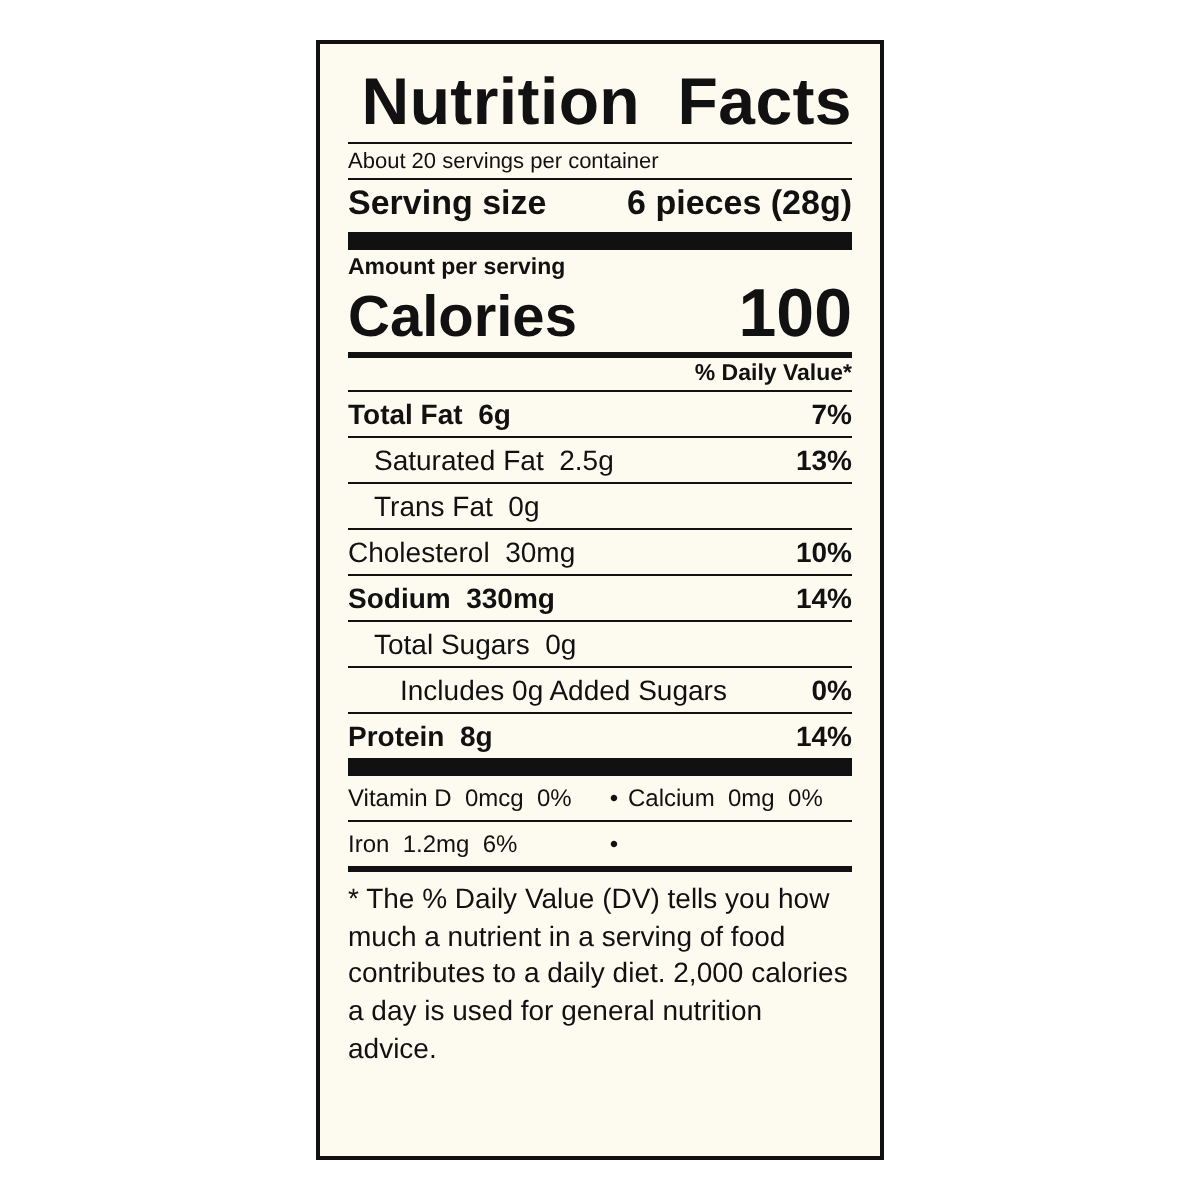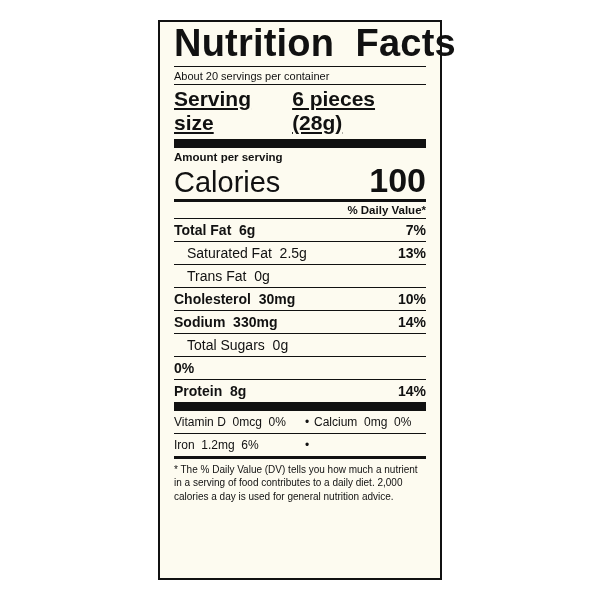--- a/index.html
+++ b/index.html
@@ -23,60 +23,59 @@
     top: 20px;
     width: 284px;
     height: 560px;
     background: #fdfbf0;
     border: 2px solid #111111;
     box-sizing: border-box;
     padding: 0 14px;
     color: #111111;
   }
   .title {
-    font-size: 38px;
+    font-size: 33px;
     font-weight: bold;
     letter-spacing: 0.2px;
     text-align: right;
-    margin-top: 2px;
+    margin-top: 12px;
     margin-bottom: 2px;
     line-height: 1.05;
     white-space: pre;
   }
   .rule-thin { border-top: 1px solid #111111; }
   .rule-med { border-top: 3px solid #111111; }
   .rule-thick { border-top: 9px solid #111111; }
 
   .servings {
     font-size: 11px;
     padding: 3px 0 2px 0;
   }
   .serving-size {
     display: flex;
-    justify-content: flex-start;
+    justify-content: space-between;
     align-items: baseline;
-    font-size: 21px;
+    font-size: 17px;
     font-weight: bold;
     padding: 2px 0 4px 0;
-    text-decoration: underline;
   }
   .amount-per {
     font-size: 11.5px;
     font-weight: bold;
     padding-top: 3px;
   }
   .calories-row {
     display: flex;
     justify-content: space-between;
     align-items: flex-end;
     padding-bottom: 2px;
   }
   .calories-label {
     font-size: 29px;
-    font-weight: normal;
+    font-weight: bold;
     line-height: 1;
   }
   .calories-value {
     font-size: 34px;
     font-weight: bold;
     line-height: 1;
     margin-left: 46px;
   }
   .dv-header {
     text-align: right;
@@ -104,21 +103,21 @@
     padding: 4px 0 4px 0;
     border-top: 1px solid #111111;
     align-items: flex-start;
   }
   .vit-row.first { border-top: none; }
   .vit-left { width: 50%; white-space: pre; }
   .vit-dot { width: 14px; text-align: center; }
   .vit-right { flex: 1; white-space: pre; }
 
   .footnote {
-    font-size: 10px;
+    font-size: 14px;
     line-height: 1.35;
     padding-top: 4px;
     padding-bottom: 2px;
   }
 </style>
 </head>
 <body>
 
 <div class="page">
   <div class="label">
@@ -155,32 +154,33 @@
     </div>
     <div class="row">
       <span class="left indent1">Saturated Fat  2.5g</span>
       <span class="right">13%</span>
     </div>
     <div class="row">
       <span class="left indent1">Trans Fat  0g</span>
       <span class="right"></span>
     </div>
     <div class="row">
-      <span class="left" style="font-weight:bold">Cholesterol  30mg</span>
+      <span class="left" style="font-weight:normal">Cholesterol  30mg</span>
       <span class="right">10%</span>
     </div>
     <div class="row">
       <span class="left" style="font-weight:bold">Sodium  330mg</span>
       <span class="right">14%</span>
     </div>
     <div class="row">
       <span class="left indent1">Total Sugars  0g</span>
       <span class="right"></span>
     </div>
     <div class="row">
+      <span class="left indent2">Includes 0g Added Sugars</span>
       <span class="right">0%</span>
     </div>
     <div class="row">
       <span class="left" style="font-weight:bold">Protein  8g</span>
       <span class="right">14%</span>
     </div>
 
     <div class="rule-thick"></div>
 
     <div class="vitamins">

